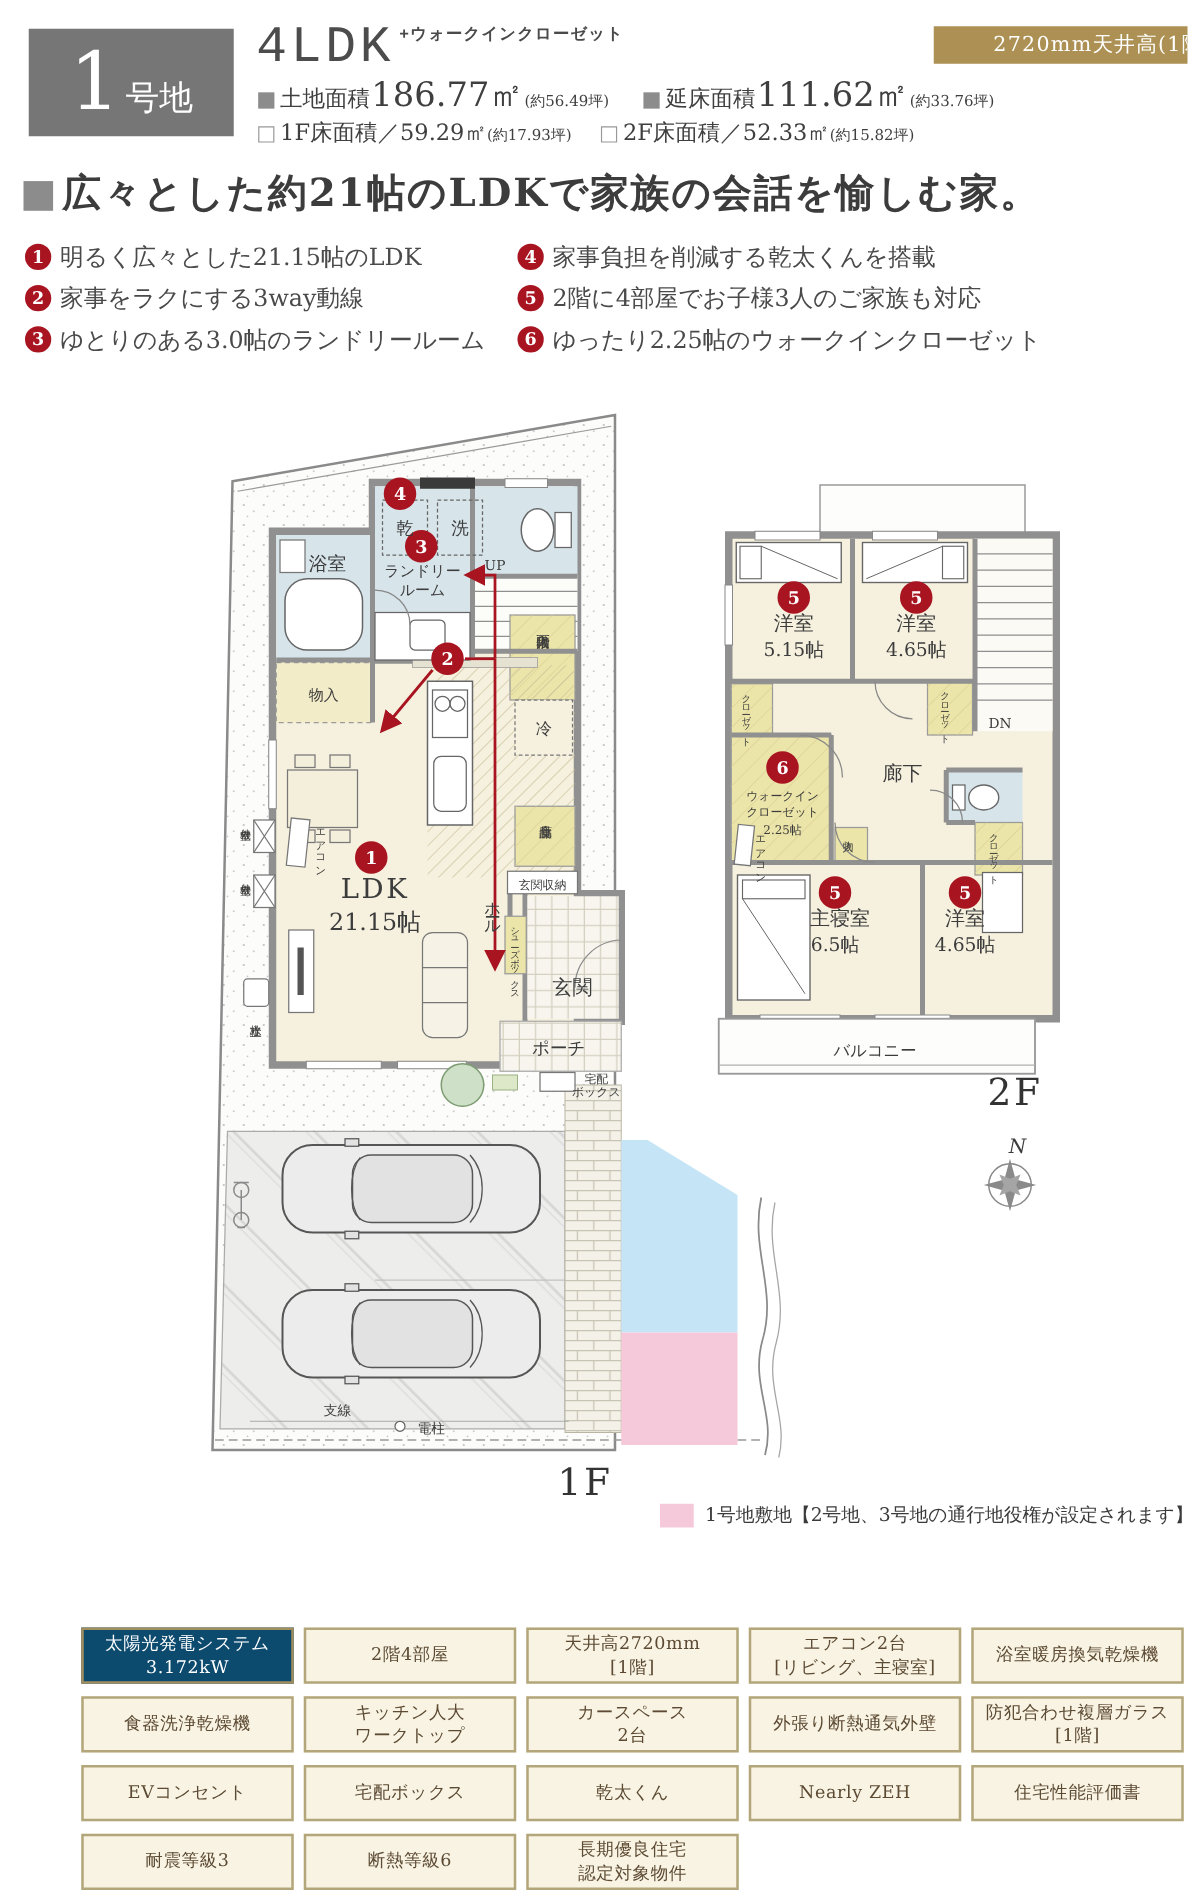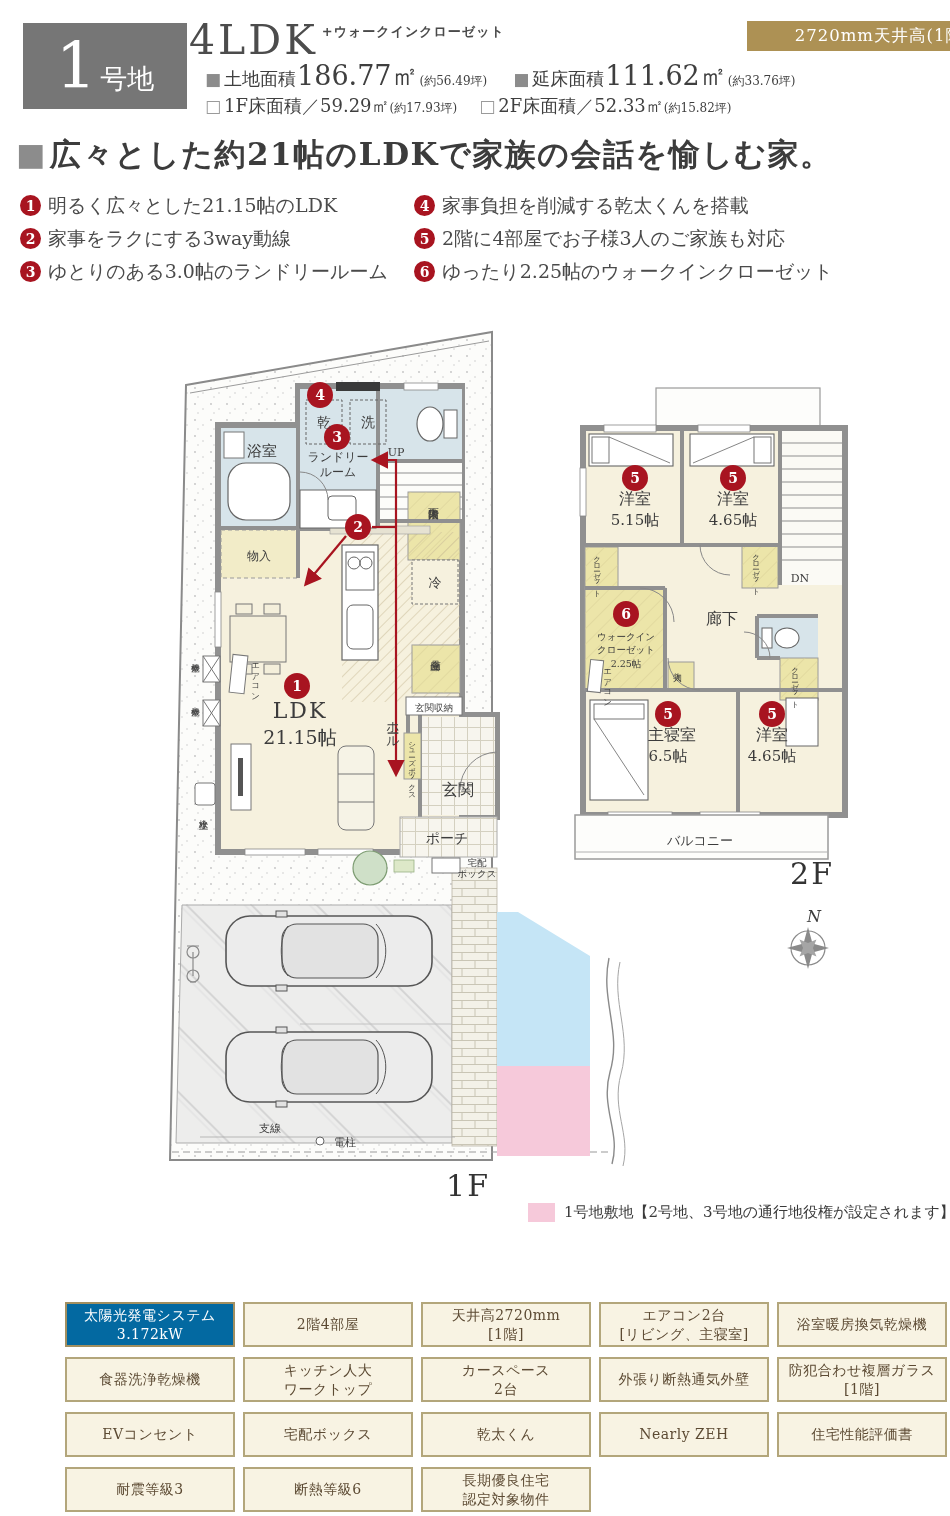--- a/index.html
+++ b/index.html
@@ -9,21 +9,21 @@
   .t7{font-size:7.5px}.t8{font-size:8.5px}.t9{font-size:9.5px}.t10{font-size:10.5px}
   .t11{font-size:11px}.t12{font-size:12px}.t13{font-size:13px}.t14{font-size:14px}
   .t15{font-size:15px}.t16{font-size:16px}.t19{font-size:19px}.t22{font-size:22px;letter-spacing:2px}
   .t30{font-size:30px;letter-spacing:2px;fill:#333}
   .vt{writing-mode:vertical-rl;text-orientation:upright;}
   .bt{fill:#ffffff;font-size:14px;font-weight:bold;}
   .plot-box{position:absolute;left:23px;top:23px;width:164px;height:86px;background:#767676;color:#fff;
     display:flex;align-items:baseline;justify-content:center;}
   .plot-box .num{font-size:64px;line-height:86px;}
   .plot-box .suffix{font-size:27px;margin-left:4px;}
-  .type-row{position:absolute;left:189px;top:16px;font-size:41px;letter-spacing:3px;color:#4c4c4c;}
+  .type-row{position:absolute;left:205px;top:16px;font-size:41px;letter-spacing:3px;color:#4c4c4c;font-family:Liberation Mono, monospace;}
   .type-note{font-size:13px;font-weight:bold;letter-spacing:1px;position:relative;top:-18px;left:4px;color:#4a4a4a;}
   .ceiling-badge{position:absolute;left:747px;top:21px;width:201px;height:30px;background:#ad9154;color:#fff;
     font-size:16.5px;display:flex;align-items:center;justify-content:center;letter-spacing:1px;padding-left:35px;}
   .area-line1{position:absolute;left:205px;top:58px;font-size:18px;color:#3f3f3f;display:flex;align-items:baseline;}
   .area-line2{position:absolute;left:205px;top:94px;font-size:18px;color:#3f3f3f;display:flex;align-items:baseline;}
   .sqm{color:#8c8c8c;margin-right:3px;font-size:17px;}
   .sqo{color:#9a9a9a;margin-right:3px;font-size:17px;}
   .bigv{font-size:27px;letter-spacing:0;margin:0 1px;}
   .tsu{font-size:12px;}
   .gap2{margin-left:26px;}
@@ -37,21 +37,21 @@
     display:flex;align-items:center;justify-content:center;margin-right:7px;flex:none;}
   .legend{position:absolute;left:528px;top:1202px;font-size:15px;color:#3a3a3a;}
   .lrow{display:flex;align-items:center;height:20px;margin-bottom:14px;white-space:nowrap;}
   .swatch{width:27px;height:19px;margin-right:9px;flex:none;}
   .sw-pink{background:#f6c9da}
   .sw-blue{background:#c5e5f6}
   .specs{position:absolute;left:65px;top:1302px;display:grid;grid-template-columns:repeat(5,170px);
     grid-auto-rows:45px;gap:10px 8px;}
   .cell{border:2px solid #b3a67b;background:#f8f3e3;color:#5c4a33;display:flex;flex-direction:column;
     align-items:center;justify-content:center;text-align:center;font-size:14px;line-height:1.3;letter-spacing:.5px;}
-  .cell.hl{background:#0369a1;color:#fff;border-color:#a28f60;}
+  .cell.hl{background:#0c4a6e;color:#fff;border-color:#a28f60;}
 </style>
 </head>
 <body>
 
 <div class="page">
 
   <svg viewBox="0 0 950 1516" width="950" height="1516" style="position:absolute;left:0;top:0;">
     <defs>
       <pattern id="dots" width="16" height="16" patternUnits="userSpaceOnUse">
         <rect width="16" height="16" fill="#fcfcfa"></rect>

